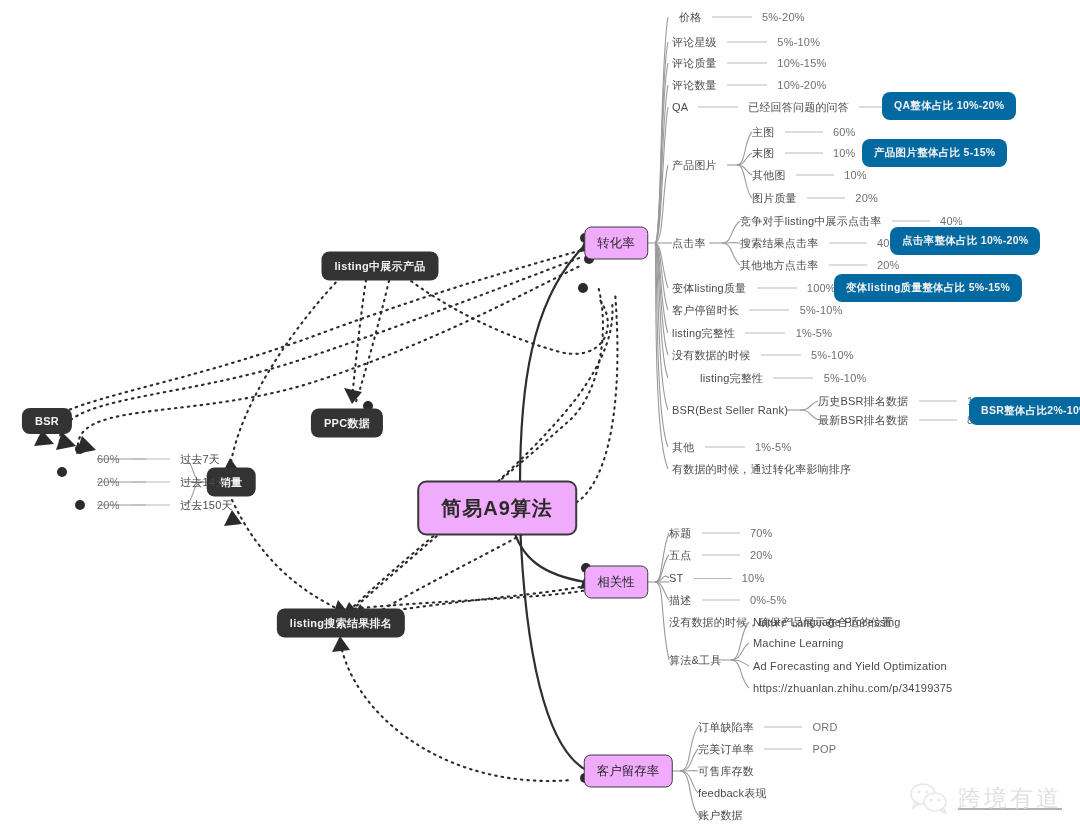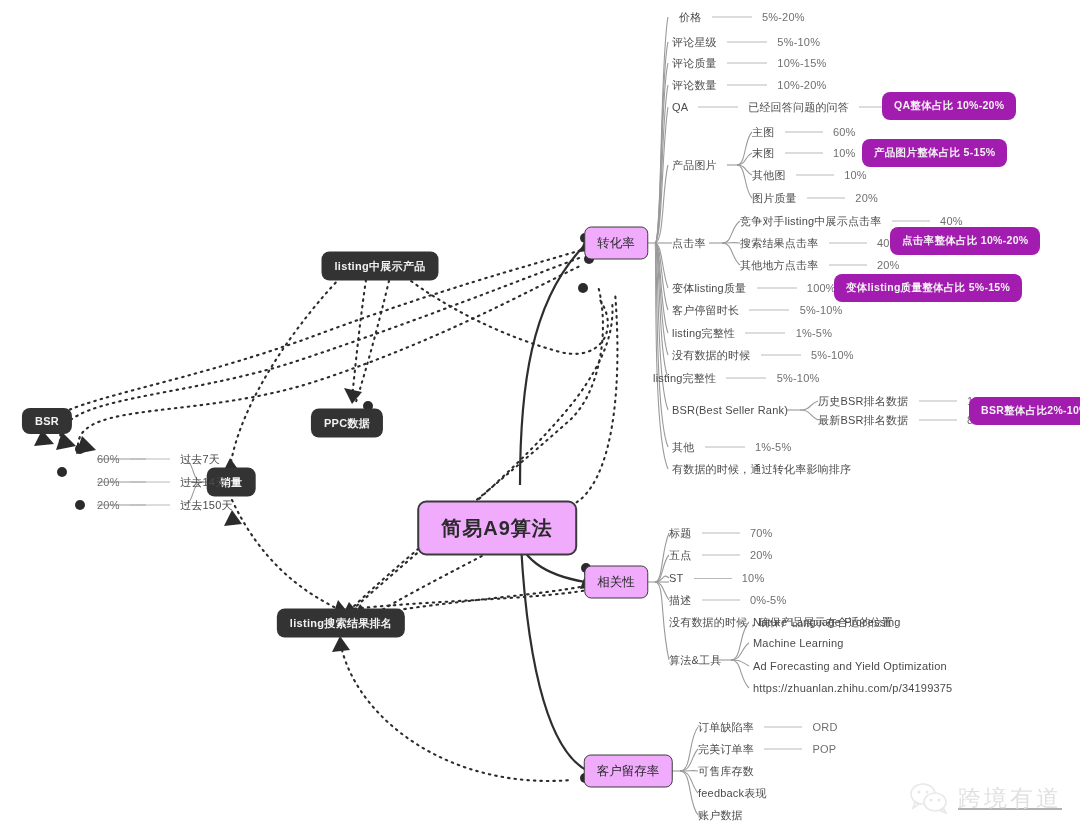--- a/index.html
+++ b/index.html
@@ -10,24 +10,24 @@
   .leaf{position:absolute;white-space:nowrap;font-size:11px;color:#4a4a4a;
         transform:translateY(-50%);letter-spacing:.2px;}
   .leaf .val{color:#6f6f6f;}
   .dash{display:inline-block;height:1px;background:#b9b9b9;vertical-align:middle;
         margin:0 7px 2px 7px;}
   .node{position:absolute;transform:translate(-50%,-50%);white-space:nowrap;
         border-radius:7px;text-align:center;}
   .node.light{background:#f0abfc;border:1.6px solid #3b3b3b;color:#2a2a2a;
         font-size:12.5px;padding:7px 12px;}
   .node.root{font-size:20px;font-weight:bold;padding:12px 22px;border-radius:9px;
-        border-width:2px;letter-spacing:1px;margin-top:20px;}
+        border-width:2px;letter-spacing:1px;}
   .node.dark{background:#333333;color:#f2f2f2;font-size:11px;font-weight:bold;
         padding:7px 13px;border-radius:8px;letter-spacing:.3px;}
-  .badge{position:absolute;transform:translateY(-50%);background:#a21caf;color:#f3f3f3;
+  .badge{position:absolute;transform:translateY(-50%);background:#0369a1;color:#f3f3f3;
         font-size:10.5px;font-weight:bold;padding:7px 12px;border-radius:8px;
         white-space:nowrap;letter-spacing:.3px;}
   .watermark{position:absolute;right:18px;bottom:22px;display:flex;align-items:center;
         gap:9px;opacity:.30;text-decoration:underline;}
   .watermark .wm-text{font-size:23px;color:#9b9b9b;letter-spacing:3px;}
 </style>
 </head>
 <body>
 
 <div id="stage">
@@ -209,21 +209,21 @@
   <div class="leaf" style="left:672px;top:333px;">
     <span>listing完整性</span>
     <span class="dash" style="width:40px"></span>
     <span class="val">1%-5%</span>
   </div>
   <div class="leaf" style="left:672px;top:355px;">
     <span>没有数据的时候</span>
     <span class="dash" style="width:40px"></span>
     <span class="val">5%-10%</span>
   </div>
-  <div class="leaf" style="left:653px;top:378px;">
+  <div class="leaf" style="left:700px;top:378px;">
     <span>listing完整性</span>
     <span class="dash" style="width:40px"></span>
     <span class="val">5%-10%</span>
   </div>
   <div class="leaf" style="left:672px;top:410px;">
     <span>BSR(Best Seller Rank)</span>
   </div>
   <div class="leaf" style="left:672px;top:447px;">
     <span>其他</span>
     <span class="dash" style="width:40px"></span>

